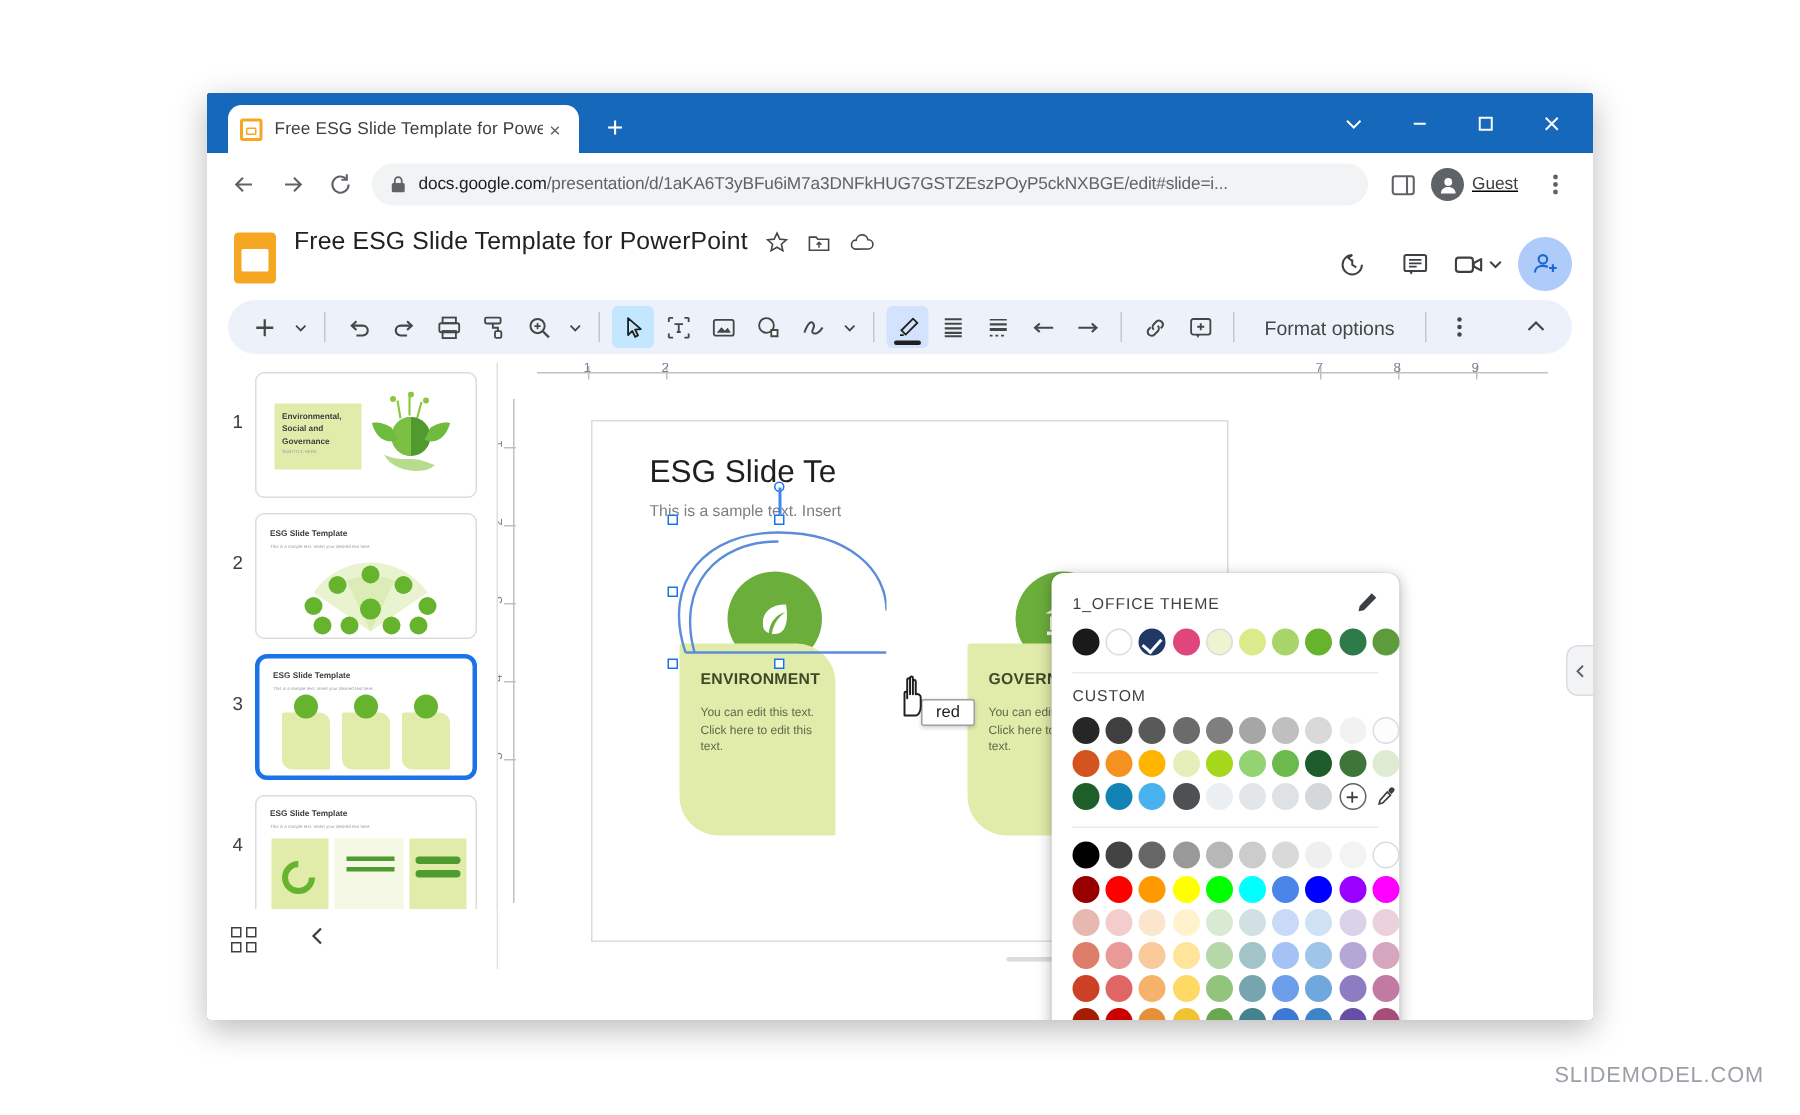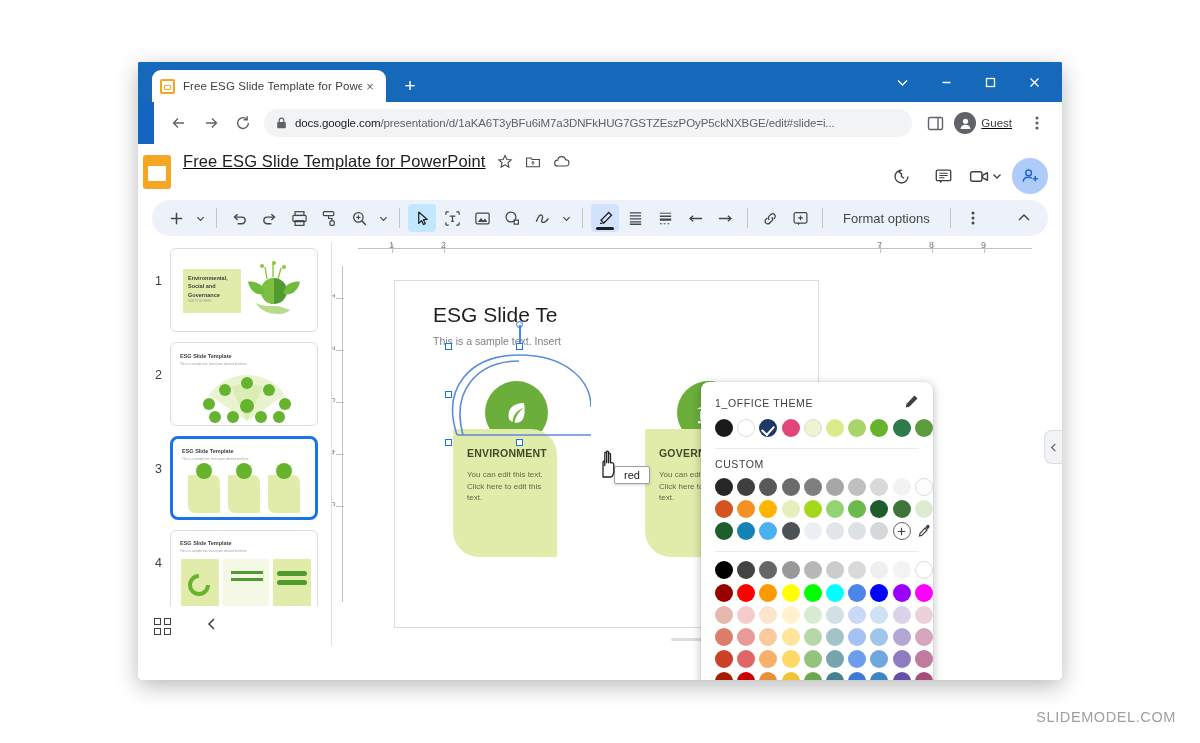--- a/index.html
+++ b/index.html
@@ -53,41 +53,41 @@
     display: flex; align-items: center; justify-content: center; font-size: 19px;
     font-weight: 300;
   }
   .winbtns { position:absolute; right: 6px; top: 0; height: 40px; display:flex; align-items:center; }
   .winbtn { width: 44px; height: 36px; display:flex; align-items:center; justify-content:center; color:#fff; }
   .winbtn svg { display:block; }
 
   
   .omnirow {
     height: 42px; background: #fff; display: flex; align-items: center;
-    padding: 0 10px; gap: 2px; margin-left: 16px;
+    padding: 0 10px; gap: 2px;
   }
   .navbtn { width: 30px; height: 30px; display:flex; align-items:center; justify-content:center; color:#5f6368; flex:none;}
   .urlbar {
     flex: 1; height: 28px; background: #f1f3f4; border-radius: 14px;
     display: flex; align-items: center; padding: 0 12px; margin: 0 6px 0 4px;
     overflow: hidden;
   }
   .lock { margin-right: 8px; color:#5f6368; display:flex; }
   .urltext { font-size: 11.5px; color:#202124; white-space: nowrap; letter-spacing: -.1px;}
   .urltext .dim { color:#5f6368; }
   .profile {
     display:flex; align-items:center; gap:5px; padding: 2px 8px 2px 2px; flex:none;text-decoration:underline;
   }
   .avatar { width: 22px; height: 22px; border-radius: 50%; background:#5f6368; color:#fff; display:flex; align-items:center; justify-content:center;}
   .guest { font-size: 11.5px; color:#3c4043; }
 
   
   .app { position: relative; height: 536px; background: #fff; }
 
-  .app-header { height: 56px; display: flex; align-items: flex-start; padding: 8px 14px 0 1px; text-decoration: underline; }
+  .app-header { height: 56px; display: flex; align-items: flex-start; padding: 8px 14px 0 14px; }
   .slides-logo {
     width: 28px; height: 34px; background:#f5a623; border-radius: 3px; flex:none;
     margin: 3px 12px 0 4px; position: relative;
   }
   .slides-logo::after{
     content:""; position:absolute; left:5px; top:11px; right:5px; bottom:8px;
     background:#fff; border-radius:1px;
   }
   .hdr-main { flex: 1; }
   .hdr-titlerow { display:flex; align-items:center; gap:12px; }

